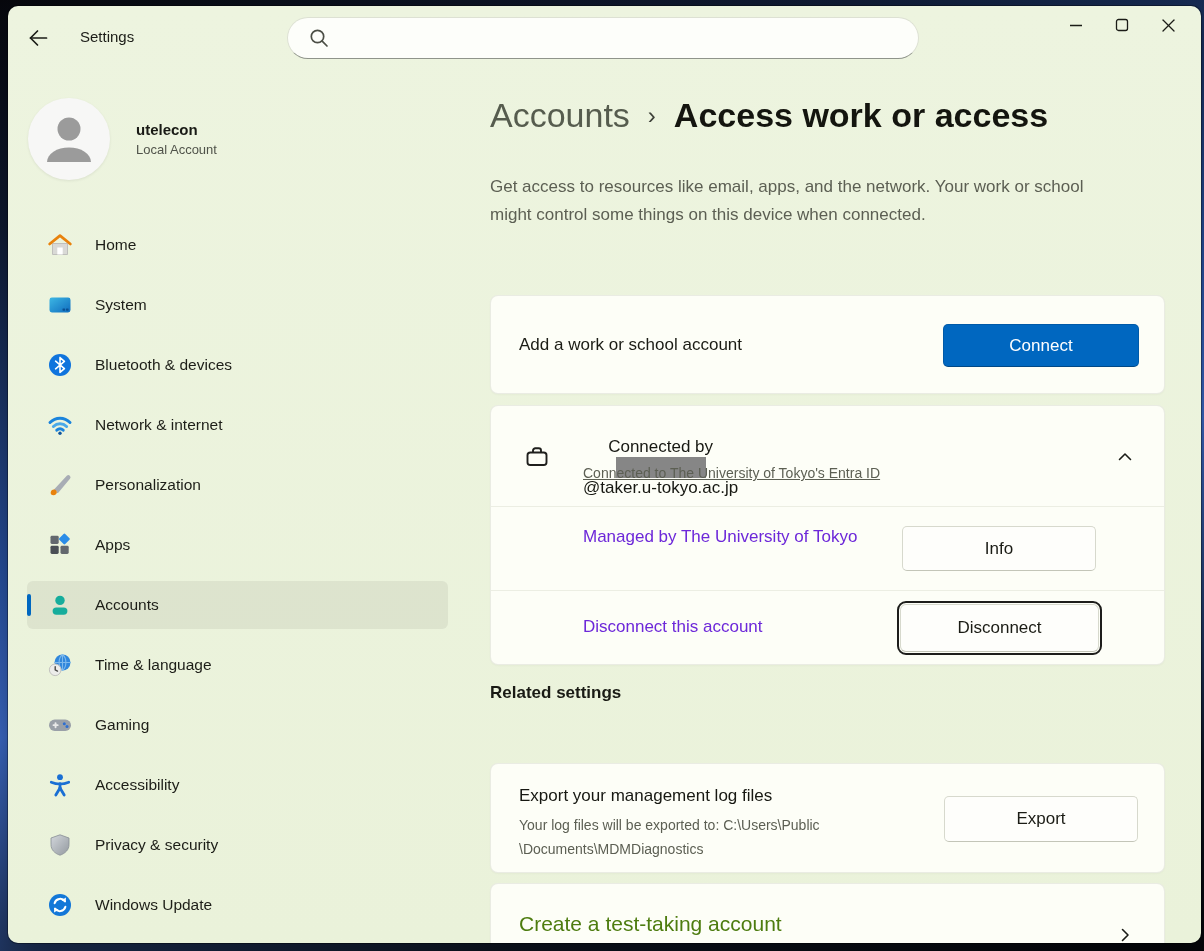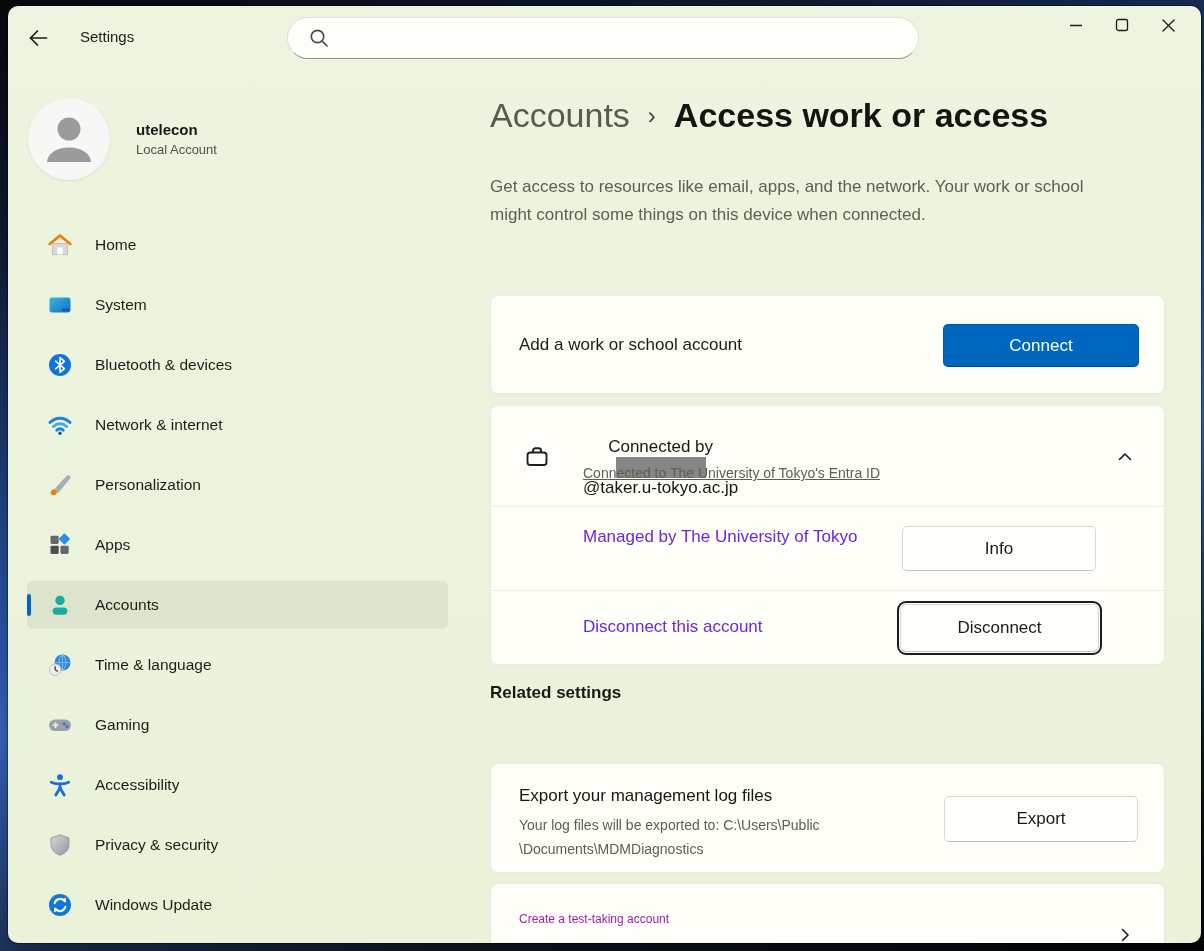--- a/index.html
+++ b/index.html
@@ -91,21 +91,21 @@
   .btn-disconnect {
     position:absolute; right:65px; top:13px; width:199px; height:48px;
     border-radius:6px; outline:2px solid #1d1d1b; outline-offset:1px;
   }
   .section-header { position:absolute; left:0; top:593px; font-size:17px; font-weight:700; color:#191a14;margin-top:20px; }
   .card-export { top:693px; height:110px; }
   .card-export .card-title { position:absolute; left:28px; top:22px; font-size:17px; color:#171812; }
   .card-export .card-sub { position:absolute; left:28px; top:49px; font-size:14px; line-height:24px; color:#5c5f53; }
   .card-export .btn { position:absolute; right:26px; top:32px; width:194px; height:46px; }
   .card-test { top:813px; height:105px; cursor:pointer; }
-  .card-test .card-title { position:absolute; left:28px; top:28px; font-size:12px; color:#a21caf; }
+  .card-test .card-title { position:absolute; left:28px; top:28px; font-size:21px; color:#4d7c0f; }
   .card-test .card-sub { position:absolute; left:28px; top:57px; font-size:14px; color:#5c5f53; }
   .card-test .chev { position:absolute; right:28px; top:40px; }
 </style>
 </head>
 <body>
 
 <div class="window">
 
   <div class="titlebar">
     <div class="back-btn">

